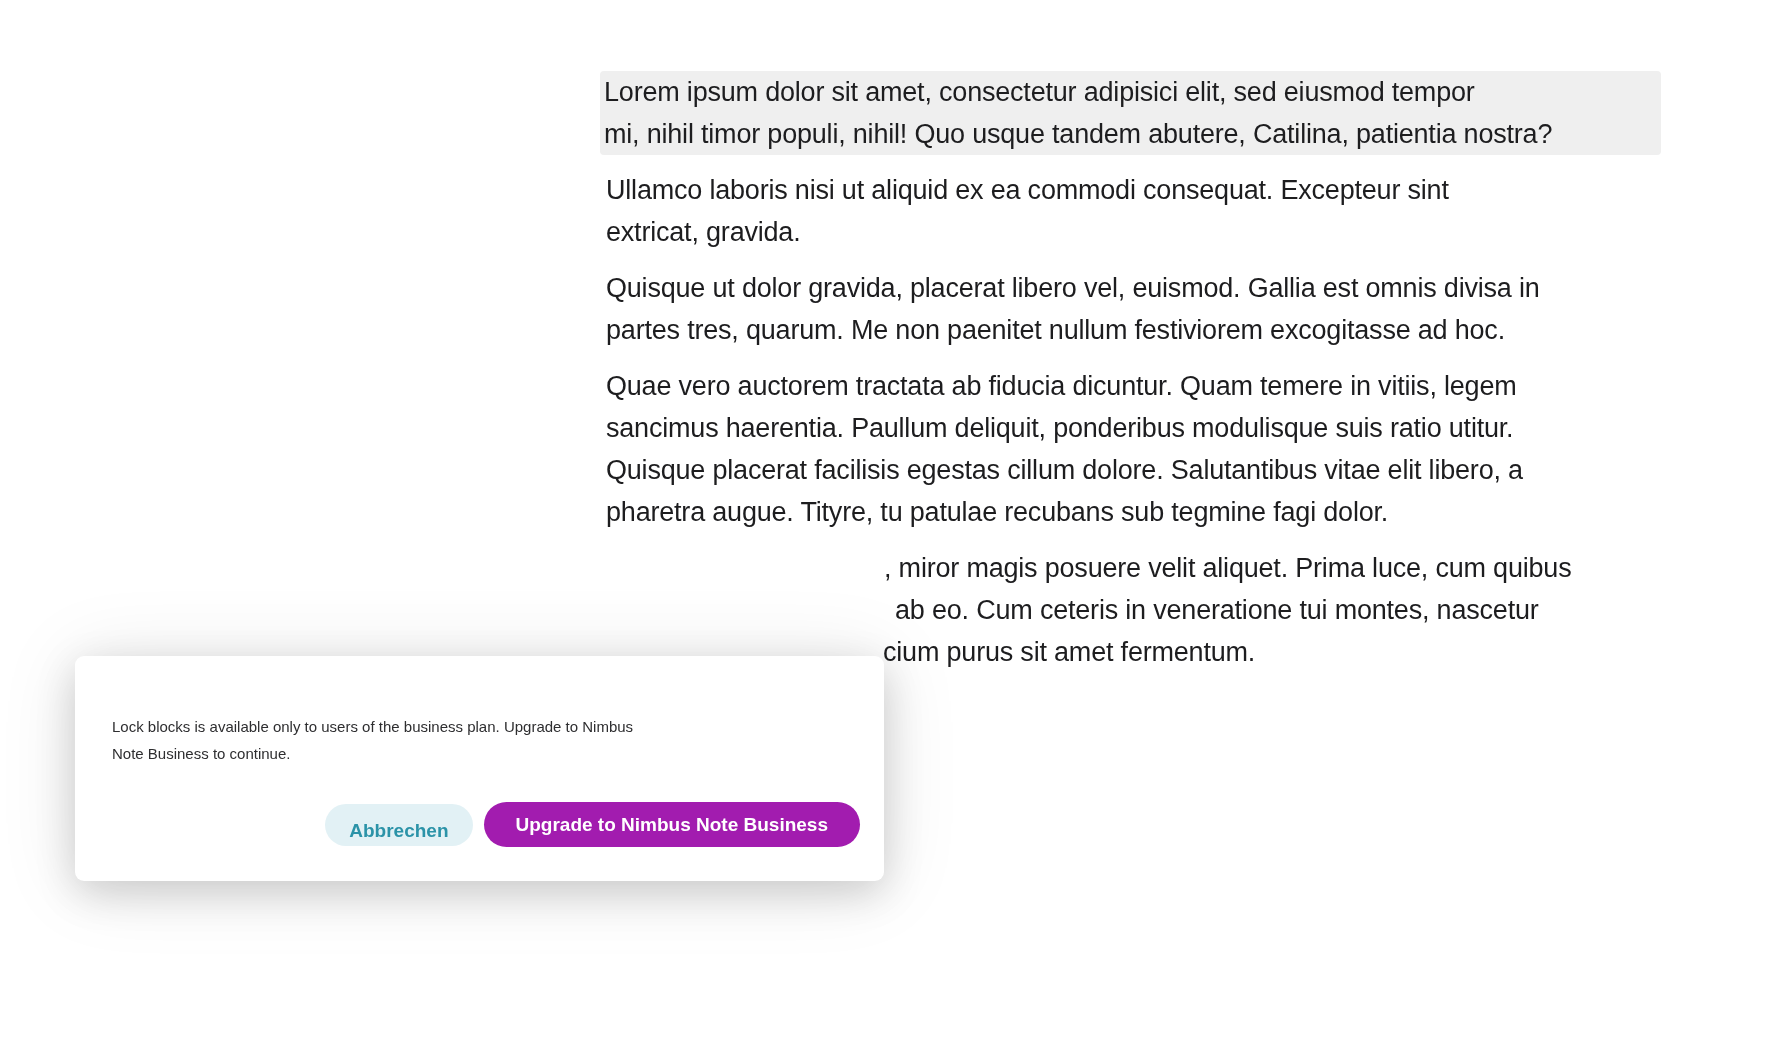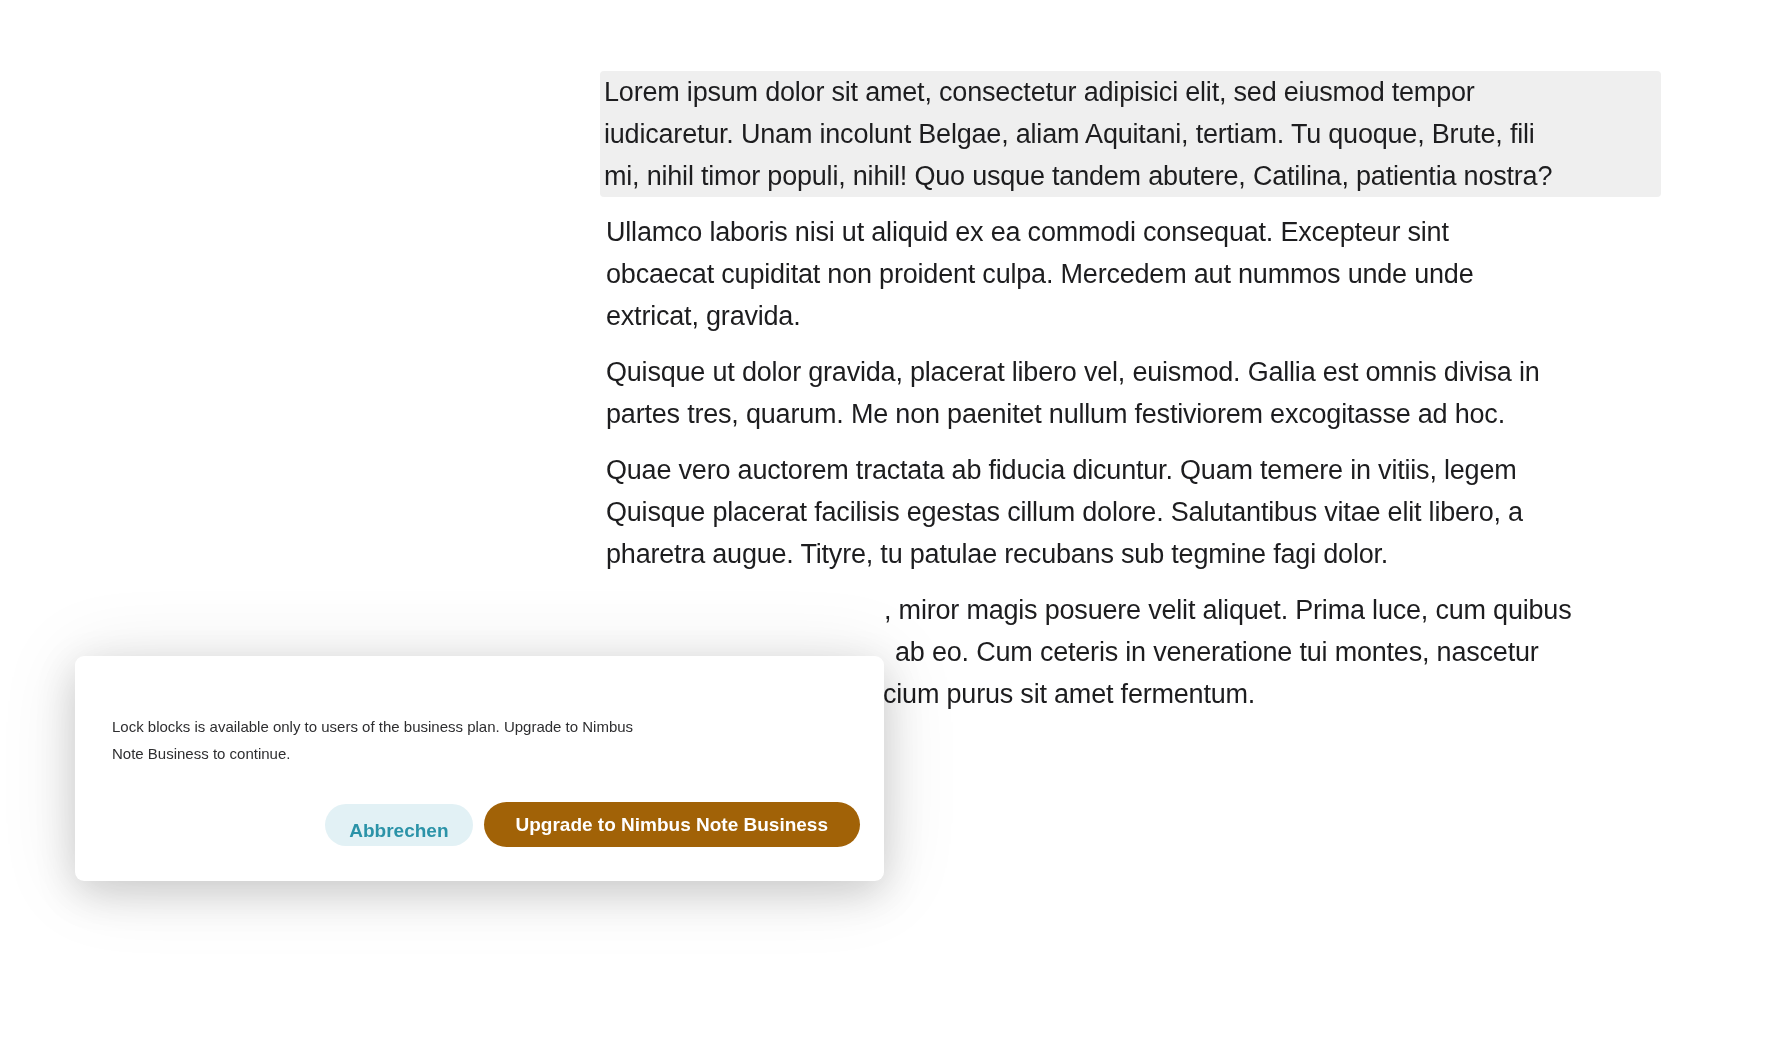--- a/index.html
+++ b/index.html
@@ -77,47 +77,46 @@
     height: 42px;
     padding: 16px 24px;
     border-radius: 21px;
     background: #e2f1f5;
     color: #2b93a8;
   }
   .btn-upgrade {
     height: 45px;
     padding: 0 32px;
     border-radius: 23px;
-    background: #a16207;
+    background: #a21caf;
     color: #ffffff;
     text-align: right;
   }
 </style>
 </head>
 <body>
 
 <div class="stage">
 
   <div class="note-editor">
       <div class="para highlighted">
         <div class="line">Lorem ipsum dolor sit amet, consectetur adipisici elit, sed eiusmod tempor</div>
-        <div class="line">iudicaretur. Unam incolunt Belgae, aliam Aquitani, tertiam. Tu quoque, Brute, fili</div>
         <div class="line">mi, nihil timor populi, nihil! Quo usque tandem abutere, Catilina, patientia nostra?</div>
       </div>
       <div class="para">
         <div class="line">Ullamco laboris nisi ut aliquid ex ea commodi consequat. Excepteur sint</div>
-        <div class="line">obcaecat cupiditat non proident culpa. Mercedem aut nummos unde unde</div>
         <div class="line">extricat, gravida.</div>
       </div>
       <div class="para">
         <div class="line">Quisque ut dolor gravida, placerat libero vel, euismod. Gallia est omnis divisa in</div>
         <div class="line">partes tres, quarum. Me non paenitet nullum festiviorem excogitasse ad hoc.</div>
       </div>
       <div class="para">
         <div class="line">Quae vero auctorem tractata ab fiducia dicuntur. Quam temere in vitiis, legem</div>
+        <div class="line">sancimus haerentia. Paullum deliquit, ponderibus modulisque suis ratio utitur.</div>
         <div class="line">Quisque placerat facilisis egestas cillum dolore. Salutantibus vitae elit libero, a</div>
         <div class="line">pharetra augue. Tityre, tu patulae recubans sub tegmine fagi dolor.</div>
       </div>
       <div class="para partial">
         <div class="line">, miror magis posuere velit aliquet. Prima luce, cum quibus</div>
         <div class="line">ab eo. Cum ceteris in veneratione tui montes, nascetur</div>
         <div class="line">cium purus sit amet fermentum.</div>
       </div>
     </div>
 

